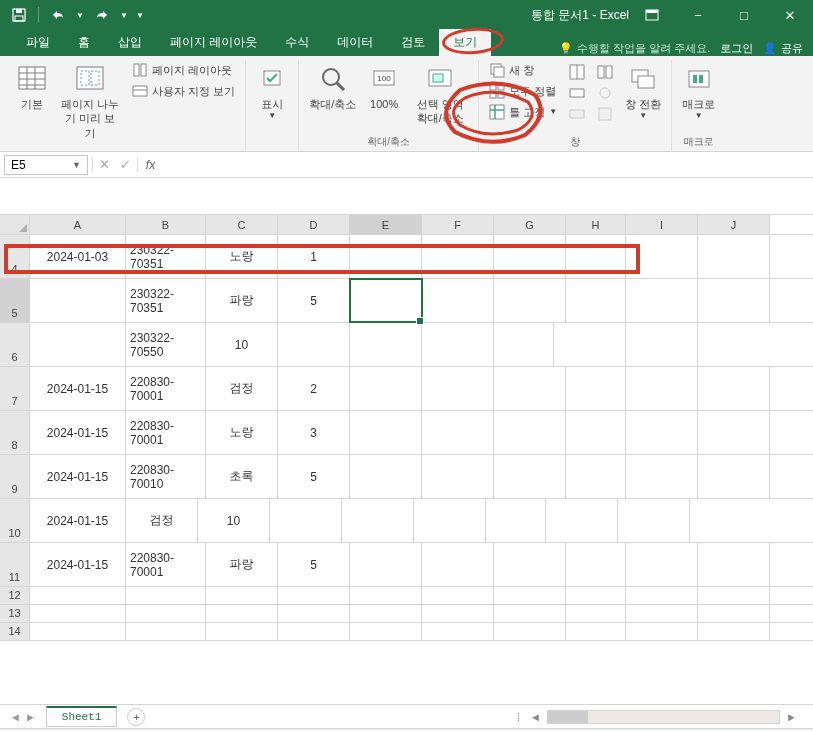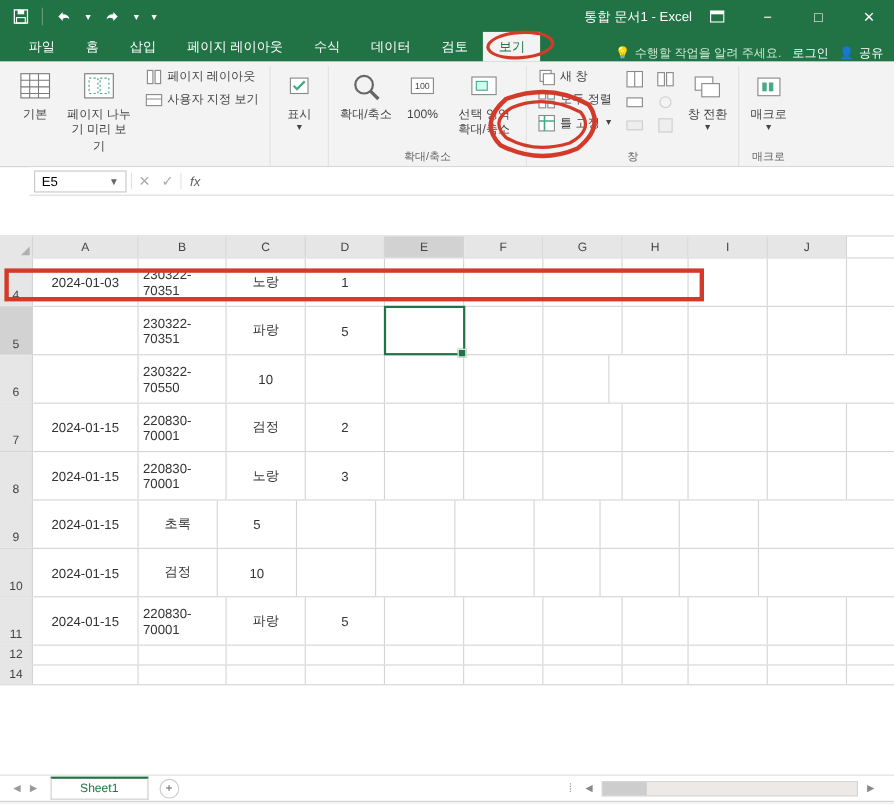--- a/index.html
+++ b/index.html
@@ -28,21 +28,21 @@
 .group:last-child { border-right: none; }
 .group-content { flex: 1; display: flex; align-items: flex-start; gap: 4px; }
 .group-label { font-size: 10px; color: #666; padding: 2px 0; text-align: center; width: 100%; }
 .rbtn { display: flex; flex-direction: column; align-items: center; justify-content: flex-start; padding: 3px 4px; font-size: 11px; color: #444; text-align: center; line-height: 1.3; cursor: pointer; }
 .rbtn .ico { width: 32px; height: 32px; margin-bottom: 2px; display: flex; align-items: center; justify-content: center; }
 .rbtn.small { flex-direction: row; font-size: 11px; padding: 2px 4px; gap: 4px; }
 .rbtn.small .ico { width: 16px; height: 16px; margin: 0; }
 .vstack { display: flex; flex-direction: column; gap: 1px; }
 
 
-.formulabar { height: 26px; background: #fff; border-bottom: 1px solid #d4d4d4; display: flex; align-items: center; margin-left: 27px; }
+.formulabar { height: 26px; background: #fff; border-bottom: 1px solid #d4d4d4; display: flex; align-items: center; }
 .namebox { width: 84px; height: 20px; border: 1px solid #c6c6c6; margin: 0 4px; display: flex; align-items: center; padding: 0 6px; font-size: 12px; background: #fff; }
 .namebox .dd { margin-left: auto; font-size: 9px; color: #666; }
 .fb-btns { display: flex; align-items: center; border-left: 1px solid #e1e1e1; border-right: 1px solid #e1e1e1; padding: 0 6px; gap: 10px; color: #aaa; font-size: 13px; }
 .fb-fx { padding: 0 8px; font-style: italic; font-size: 12px; color: #666; }
 .fb-input { flex: 1; height: 20px; padding: 0 4px; font-size: 12px; }
 
 
 .grid-area { position: relative; background: #fff; height: 490px; border-top: 1px solid #d4d4d4; }
 .colheaders { height: 20px; display: flex; border-bottom: 1px solid #d4d4d4; }
 .corner { width: 30px; background: #e6e6e6; border-right: 1px solid #d4d4d4; position: relative; }
@@ -53,21 +53,21 @@
 .row { display: flex; border-bottom: 1px solid #d4d4d4; }
 .rh { width: 30px; background: #e6e6e6; border-right: 1px solid #d4d4d4; font-size: 11px; color: #444; display: flex; align-items: center; justify-content: center; }
 .rh.sel { background: #d2d2d2; }
 .cell { border-right: 1px solid #d4d4d4; font-size: 12px; color: #333; display: flex; align-items: center; justify-content: center; padding: 2px 4px; }
 .cell.selected { outline: 2px solid #217346; outline-offset: -1px; position: relative; }
 .cell.selected::after { content: ""; position: absolute; right: -3px; bottom: -3px; width: 6px; height: 6px; background: #217346; border: 1px solid #fff; }
 
 
 .sheettabs { height: 24px; background: #fff; border-top: 1px solid #d4d4d4; display: flex; align-items: center; font-size: 11px; }
 .sheettabs .nav { display: flex; gap: 4px; padding: 0 10px; color: #999; }
-.sheettabs .tab { padding: 3px 26px; border: 1px solid #ccc; border-top: 2px solid #217346; background: #fff; color: #217346; }
+.sheettabs .tab { padding: 3px 15px; border: 1px solid #ccc; border-top: 2px solid #217346; background: #fff; color: #217346; font-family: Liberation Mono, monospace; }
 .sheettabs .add { width: 18px; height: 18px; border: 1px solid #ccc; border-radius: 50%; display: flex; align-items: center; justify-content: center; margin-left: 10px; color: #666; }
 .sheettabs .scroll { margin-left: auto; display: flex; align-items: center; padding-right: 10px; width: 300px; }
 .sheettabs .scroll .track { flex: 1; height: 14px; background: #ece9e6; border: 1px solid #d4d4d4; position: relative; }
 .sheettabs .scroll .thumb { position: absolute; left: 0; top: 0; width: 40px; height: 100%; background: #cdcdcd; }
 
 
 .statusbar { height: 22px; background: #f3f3f3; border-top: 1px solid #d4d4d4; display: flex; align-items: center; font-size: 11px; color: #444; padding: 0 8px; }
 
 
 .red-circle { position: absolute; border: 3px solid #d43a2a; border-radius: 50%; pointer-events: none; }
@@ -445,20 +445,21 @@
         <div class="cell" style="width: 72px;"></div>
         <div class="cell" style="width: 72px;"></div>
         <div class="cell" style="width: 72px;"></div>
         <div class="cell" style="width: 60px;"></div>
         <div class="cell" style="width: 72px;"></div>
         <div class="cell" style="width: 72px;"></div>
       </div>
       <div class="row" style="height: 44px;">
         <div class="rh" style="align-items: flex-end; padding-bottom: 3px;">9</div>
         <div class="cell" style="width: 96px;">2024-01-15</div>
+        <div class="cell" style="width: 80px;">220830-70010</div>
         <div class="cell" style="width: 72px;">초록</div>
         <div class="cell" style="width: 72px;">5</div>
         <div class="cell" style="width: 72px;"></div>
         <div class="cell" style="width: 72px;"></div>
         <div class="cell" style="width: 72px;"></div>
         <div class="cell" style="width: 60px;"></div>
         <div class="cell" style="width: 72px;"></div>
         <div class="cell" style="width: 72px;"></div>
       </div>
       <div class="row" style="height: 44px;">
@@ -481,20 +482,33 @@
         <div class="cell" style="width: 72px;">5</div>
         <div class="cell" style="width: 72px;"></div>
         <div class="cell" style="width: 72px;"></div>
         <div class="cell" style="width: 72px;"></div>
         <div class="cell" style="width: 60px;"></div>
         <div class="cell" style="width: 72px;"></div>
         <div class="cell" style="width: 72px;"></div>
       </div>
       <div class="row" style="height: 18px;">
         <div class="rh" style="align-items: flex-end; padding-bottom: 3px;">12</div>
+        <div class="cell" style="width: 96px;"></div>
+        <div class="cell" style="width: 80px;"></div>
+        <div class="cell" style="width: 72px;"></div>
+        <div class="cell" style="width: 72px;"></div>
+        <div class="cell" style="width: 72px;"></div>
+        <div class="cell" style="width: 72px;"></div>
+        <div class="cell" style="width: 72px;"></div>
+        <div class="cell" style="width: 60px;"></div>
+        <div class="cell" style="width: 72px;"></div>
+        <div class="cell" style="width: 72px;"></div>
+      </div>
+      <div class="row" style="height: 18px;">
+        <div class="rh" style="align-items: flex-end; padding-bottom: 3px;">13</div>
         <div class="cell" style="width: 96px;"></div>
         <div class="cell" style="width: 80px;"></div>
         <div class="cell" style="width: 72px;"></div>
         <div class="cell" style="width: 72px;"></div>
         <div class="cell" style="width: 72px;"></div>
         <div class="cell" style="width: 72px;"></div>
         <div class="cell" style="width: 72px;"></div>
         <div class="cell" style="width: 60px;"></div>
         <div class="cell" style="width: 72px;"></div>
         <div class="cell" style="width: 72px;"></div>

